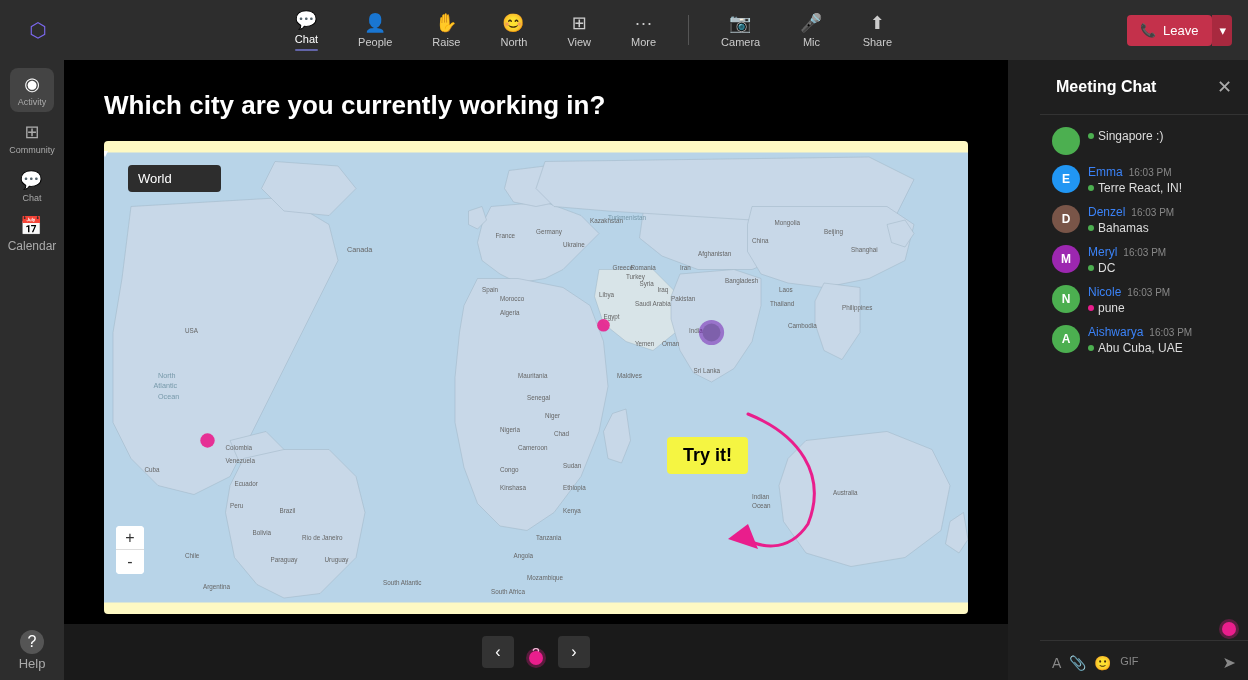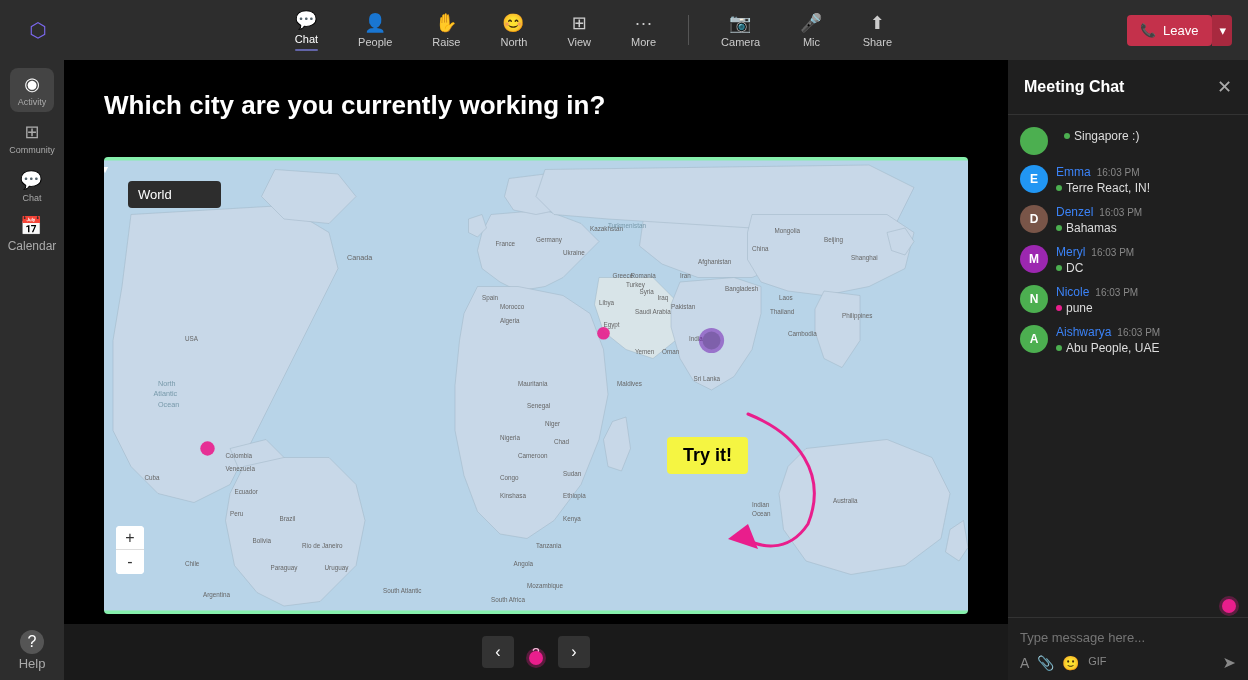--- a/index.html
+++ b/index.html
@@ -85,24 +85,23 @@
       color: white;
       font-size: 26px;
       font-weight: 700;
       margin-bottom: 20px;
     }
 
     
     .map-container {
       flex: 1;
       position: relative;
-      background: #86efac;
+      background: #fef9c3;
       border-radius: 4px;
       overflow: hidden;
-      margin-top: 16px;
     }
 
     .map-dropdown {
       position: absolute;
       top: 12px;
       left: 12px;
       z-index: 10;
       background: #2d2d2d;
       color: white;
       border: none;
@@ -225,20 +224,21 @@
       box-shadow: 0 0 0 3px rgba(233,30,140,0.3);
     }
 
     
     .chat-panel {
       width: 240px;
       background: #1f1f1f;
       display: flex;
       flex-direction: column;
       flex-shrink: 0;
+      padding-left: 32px;
     }
 
     .chat-header {
       padding: 16px;
       display: flex;
       align-items: center;
       justify-content: space-between;
       border-bottom: 1px solid #333;
     }
     .chat-title {
@@ -307,21 +307,21 @@
       background: none; border: none; color: #888; cursor: pointer; font-size: 16px;
     }
 
     
     .chat-messages::-webkit-scrollbar { width: 4px; }
     .chat-messages::-webkit-scrollbar-thumb { background: #444; border-radius: 2px; }
 
     
     .singapore-msg {
       display: flex;
-      gap: 16px;
+      gap: 8px;
       align-items: flex-start;
       padding-top: 4px;
     }
   </style>
 </head>
 <body>
 
 <div class="top-bar">
   <div class="top-bar-left">
     <div class="sidebar-item">
@@ -642,33 +642,32 @@
 
       <div class="chat-message">
         <div class="avatar" style="background:#4caf50;">A</div>
         <div class="msg-content">
           <div class="msg-header">
             <span class="msg-name">Aishwarya</span>
             <span class="msg-time">16:03 PM</span>
           </div>
           <div class="msg-text">
             <span class="status-dot"></span>
-            <span>Abu People, UAE</span>
+            <span>Abu Cuba, UAE</span>
           </div>
         </div>
       </div>
 
     </div>
 
     <div style="position:relative; height:20px;">
       <div style="width:14px; height:14px; background:#e91e8c; border-radius:50%; position:absolute; right:12px; top:2px; box-shadow:0 0 0 3px rgba(233,30,140,0.3);"></div>
     </div>
 
     <div class="chat-input-area">
-      <input class="chat-input" type="text" placeholder="Type message here..." style="">
       <div class="chat-toolbar">
         <div class="chat-tool-icons">
           <span style="cursor:pointer;">A</span>
           <span style="cursor:pointer;">📎</span>
           <span style="cursor:pointer;">🙂</span>
           <span style="cursor:pointer; font-size:11px;">GIF</span>
         </div>
         <button class="send-btn">➤</button>
       </div>
     </div>

